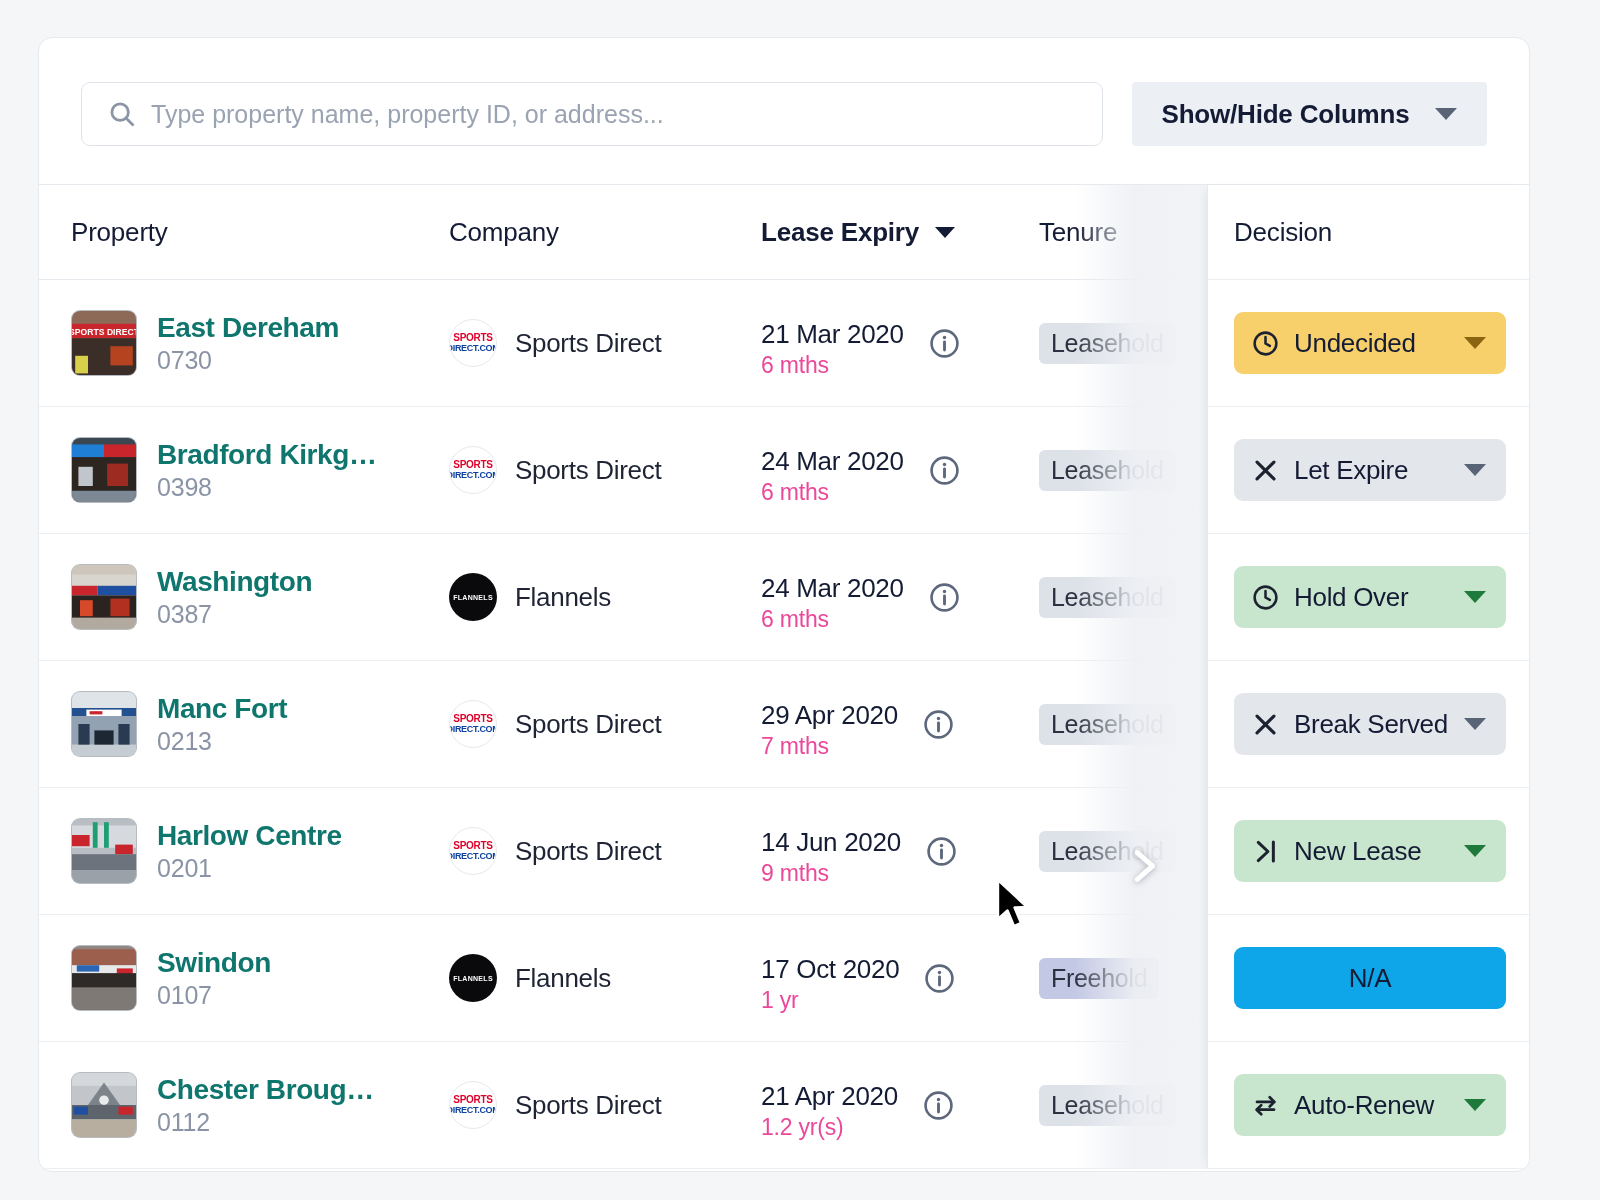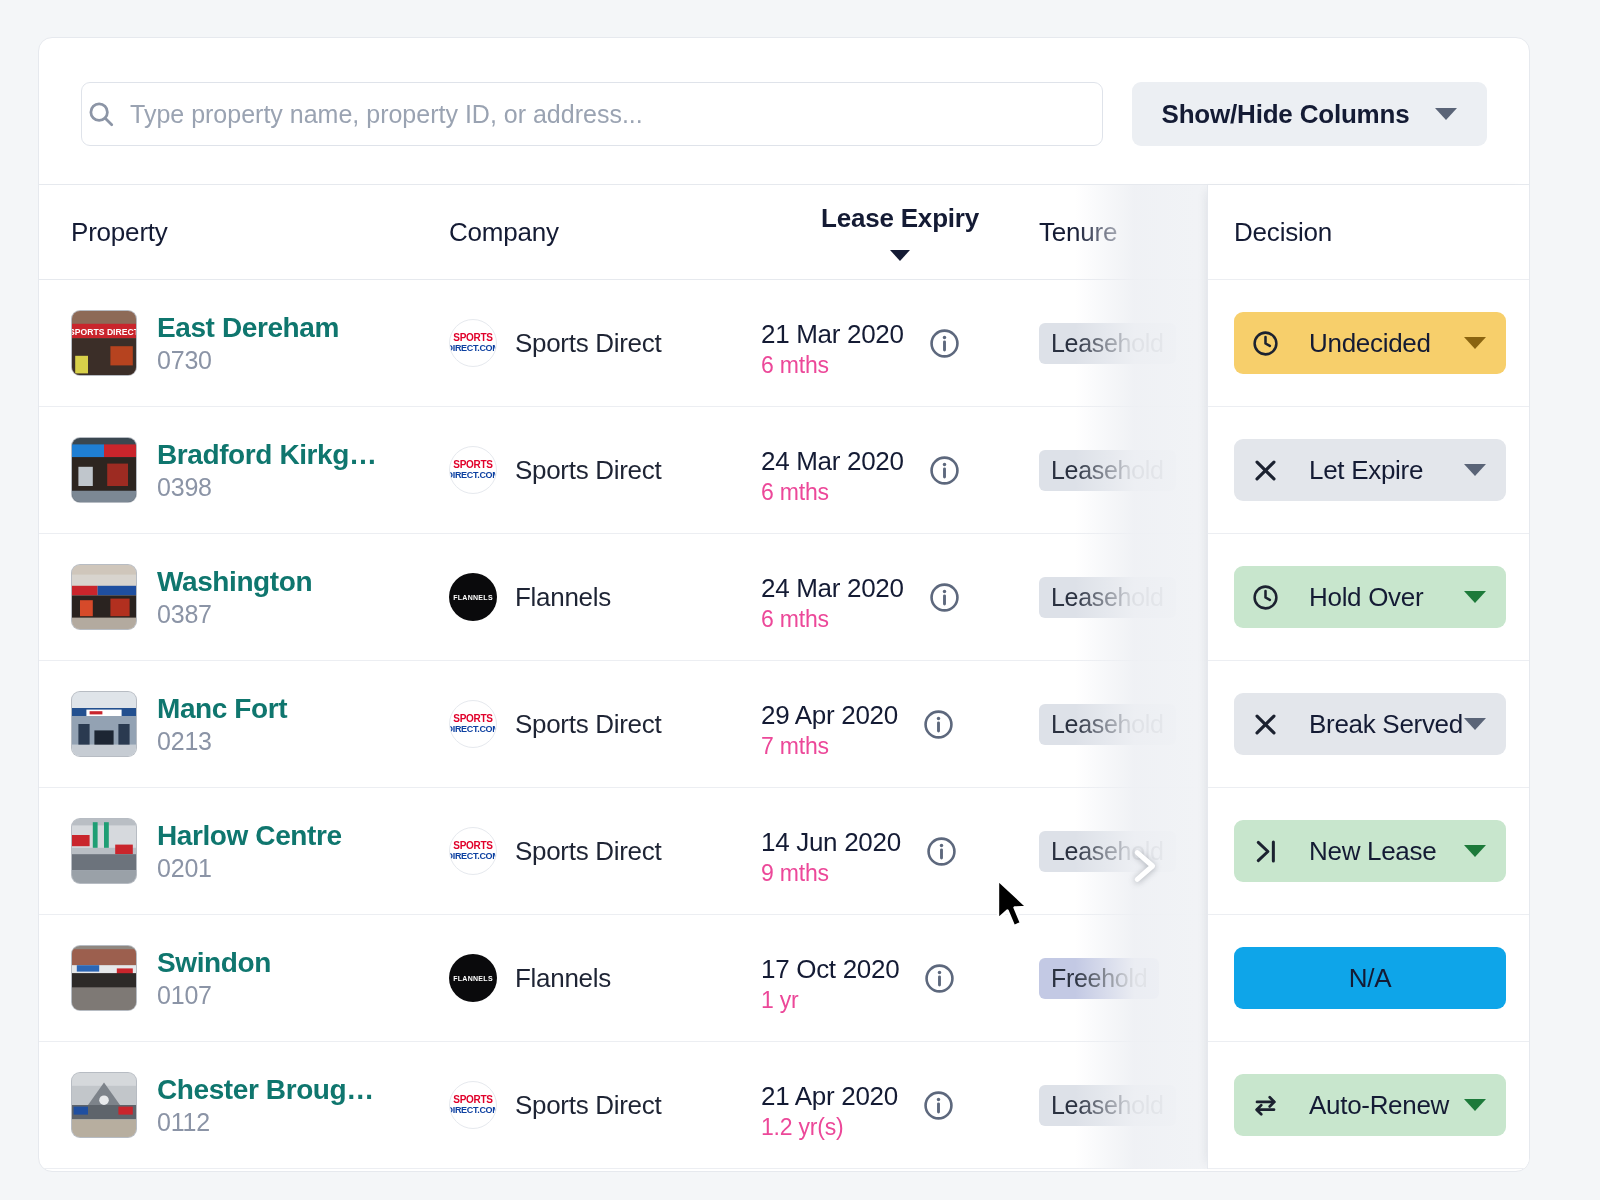--- a/index.html
+++ b/index.html
@@ -28,40 +28,40 @@
     border-bottom: 1px solid #e6e9ee;
   }
   .search-wrap {
     position: absolute;
     left: 42px; top: 44px;
     width: 1022px; height: 64px;
     border: 1px solid #dfe3ea;
     border-radius: 9px;
     background: #fff;
     display: flex; align-items: center;
-    padding: 0 4px;
+    padding: 0 25px;
   }
   .search-icon { width: 30px; height: 30px; flex: 0 0 30px; margin-right: 14px; }
   .search-icon svg { display: block; }
   .search-input {
     border: none; outline: none;
     font-family: "Liberation Sans", sans-serif;
     font-size: 25px;
     color: #2b3445;
     background: transparent;
     width: 100%;
   }
   .search-input::placeholder { color: #9aa3b2; }
 
   .cols-btn {
     position: absolute;
     left: 1093px; top: 44px;
     width: 355px; height: 64px;
     background: #eceff3;
-    border: none; border-radius: 9px;
+    border: none; border-radius: 4px;
     display: flex; align-items: center; justify-content: center;
     gap: 26px;
     cursor: pointer;
   }
   .cols-btn .label {
     font-size: 26px; font-weight: bold; color: #141b34;
     letter-spacing: -0.2px;
   }
   .caret {
     width: 0; height: 0;
@@ -89,21 +89,21 @@
   .c-comp   { width: 312px; flex: 0 0 312px; }
   .c-lease  { width: 278px; flex: 0 0 278px; }
   .c-ten    { width: 168px; flex: 0 0 168px; }
   .c-dec    { width: 324px; flex: 0 0 324px; padding-left: 26px; }
 
   .th {
     font-size: 26px; color: #141b34; font-weight: normal;
     letter-spacing: -0.2px;
     display: flex; align-items: center; gap: 16px;
   }
-  .th.sorted { font-weight: bold; flex-direction: column; }
+  .th.sorted { font-weight: bold; }
   .sort-caret {
     width: 0; height: 0;
     border-left: 10px solid transparent;
     border-right: 10px solid transparent;
     border-top: 11px solid #141b34;
   }
 
   
   .prop-cell { display: flex; align-items: center; gap: 20px; }
   .thumb {
@@ -188,21 +188,21 @@
     box-shadow: -6px 0 10px -6px rgba(30,40,60,0.10);
   }
   .frozen .row { border-bottom: 1px solid #eceef2; }
   .frozen .cell { padding-left: 26px; width: 100%; }
 
   .decision {
     width: 272px; height: 62px;
     border-radius: 9px;
     display: flex; align-items: center;
     padding: 0 16px;
-    gap: 29px;
+    gap: 14px;
     cursor: pointer;
     position: relative;
   }
   .decision .dlabel {
     font-size: 26px; color: #141b34; letter-spacing: -0.3px;
     white-space: nowrap;
   }
   .decision .dicon { width: 30px; height: 30px; flex: 0 0 30px; display: flex; align-items: center; justify-content: center; }
   .decision .dicon svg { display: block; }
   .decision .dcaret {

